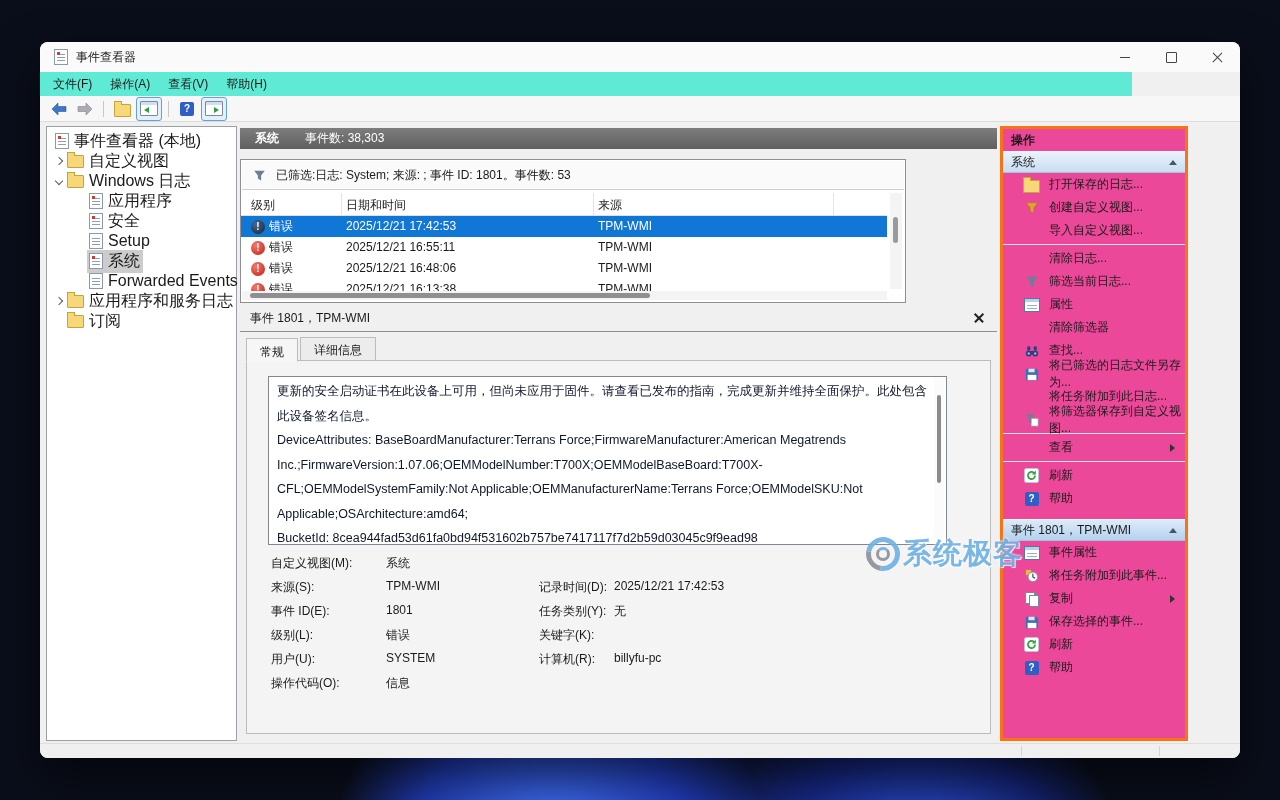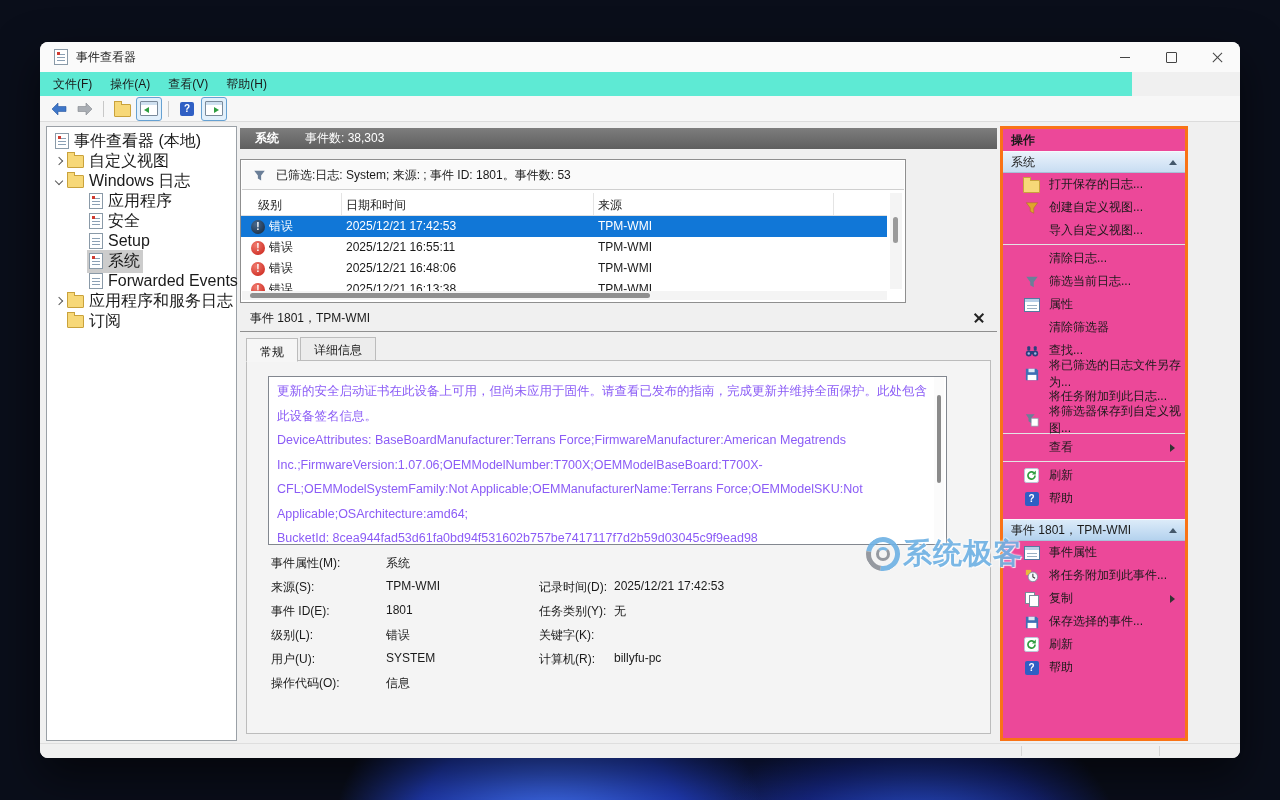--- a/index.html
+++ b/index.html
@@ -93,21 +93,21 @@
   .dhdr{position:absolute;left:0;top:0;right:0;height:26px;border-bottom:1px solid #8f8f8f;display:flex;align-items:center;font-size:12px;color:#1a1a1a;}
   .dhdr .t{margin-left:10px;}
   .dclose{position:absolute;right:12px;top:7px;width:12px;height:12px;}
   .dclose::before,.dclose::after{content:"";position:absolute;left:0;top:5px;width:12px;height:1.6px;background:#222;}
   .dclose::before{transform:rotate(45deg);} .dclose::after{transform:rotate(-45deg);}
   .tabs{position:absolute;left:6px;top:32px;height:24px;display:flex;z-index:2;}
   .tab{font-size:12px;color:#1a1a1a;padding:4px 13px 3px;border:1px solid #bcbcbc;background:#ececec;margin-right:2px;}
   .tab.active{background:#f6f6f6;border-bottom:1px solid #f6f6f6;position:relative;top:1px;padding-top:5px;}
   .pagebox{position:absolute;left:6px;top:55px;width:745px;height:374px;background:#f4f4f4;border:1px solid #bcbcbc;box-sizing:border-box;}
   .descbox{position:absolute;left:21px;top:15px;width:679px;height:169px;background:#fff;border:1px solid #82878f;box-sizing:border-box;overflow:hidden;}
-  .desc{position:absolute;left:8px;top:2px;right:18px;font-size:12.5px;line-height:24.5px;color:#8b5cf6;overflow-wrap:break-word;}
+  .desc{position:absolute;left:8px;top:2px;right:18px;font-size:12.5px;line-height:24.5px;color:#0f172a;overflow-wrap:break-word;}
   .desc p{margin:0;}
   .dvsb{position:absolute;right:2px;top:0;bottom:0;width:10px;background:#fbfbfb;}
   .dvsb .th{position:absolute;left:3px;width:4px;top:18px;height:88px;background:#8a8a8a;border-radius:2px;}
   .fields{position:absolute;left:0;top:190px;right:0;font-size:12px;color:#1a1a1a;}
   .frow{position:relative;height:24px;}
   .frow span{position:absolute;top:4px;white-space:nowrap;}
   .fl{left:24px;} .fv{left:139px;} .fl2{left:292px;} .fv2{left:367px;}
   
   .actions{position:absolute;left:960px;top:84px;width:188px;height:615px;background:#ec4899;border:3px solid #f97316;box-sizing:border-box;font-size:12px;color:#1a1a1a;overflow:hidden;}
   .atitle{height:22px;display:flex;align-items:center;padding-left:8px;font-weight:bold;}
@@ -249,21 +249,21 @@
     </div>
 
     <div class="listbox">
       <div class="filterbar">
         <svg class="fico" width="13" height="13" viewBox="0 0 16 16">
             <path d="M1.5 2h13L10 8v6l-4-2.2V8z" fill="#6b7f98"></path>
           </svg>
         <span>已筛选:日志: System; 来源: ;  事件 ID: 1801。事件数: 53</span>
       </div>
       <div class="colhdr">
-        <span style="left:17px">级别</span>
+        <span style="left:10px">级别</span>
         <span style="left:105px">日期和时间</span>
         <span style="left:357px">来源</span>
         <span class="vline" style="left:100px"></span>
         <span class="vline" style="left:352px"></span>
         <span class="vline" style="left:592px"></span>
       </div>
       <div class="rows">
         <div class="erow sel">
           <span class="c1">
               <span class="errico dark">
@@ -328,21 +328,21 @@
             <p>更新的安全启动证书在此设备上可用，但尚未应用于固件。请查看已发布的指南，完成更新并维持全面保护。此处包含此设备签名信息。</p>
             <p>DeviceAttributes: BaseBoardManufacturer:Terrans Force;FirmwareManufacturer:American Megatrends Inc.;FirmwareVersion:1.07.06;OEMModelNumber:T700X;OEMModelBaseBoard:T700X-CFL;OEMModelSystemFamily:Not Applicable;OEMManufacturerName:Terrans Force;OEMModelSKU:Not Applicable;OSArchitecture:amd64;</p>
             <p>BucketId: 8cea944fad53d61fa0bd94f531602b757be7417117f7d2b59d03045c9f9ead98</p>
           </div>
           <div class="dvsb">
               <div class="th"></div>
             </div>
         </div>
         <div class="fields">
           <div class="frow">
-            <span class="fl">事件属性(M):</span>
+            <span class="fl">自定义视图(M):</span>
             <span class="fv">系统</span>
           </div>
           <div class="frow">
             <span class="fl">来源(S):</span>
             <span class="fv">TPM-WMI</span>
             <span class="fl2">记录时间(D):</span>
             <span class="fv2">2025/12/21 17:42:53</span>
           </div>
           <div class="frow">
             <span class="fl">事件 ID(E):</span>

